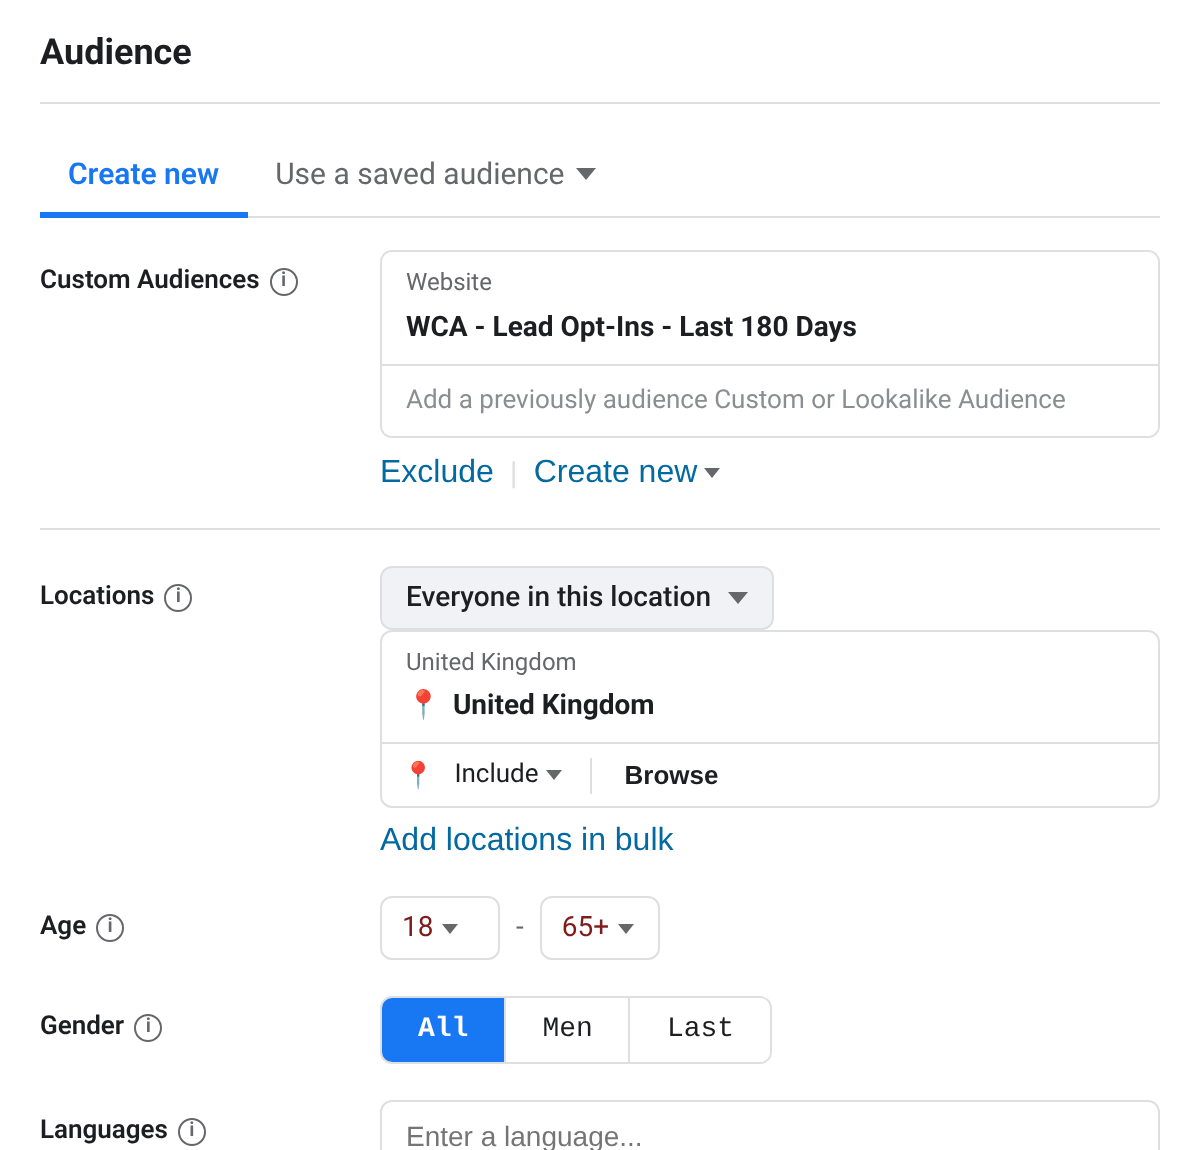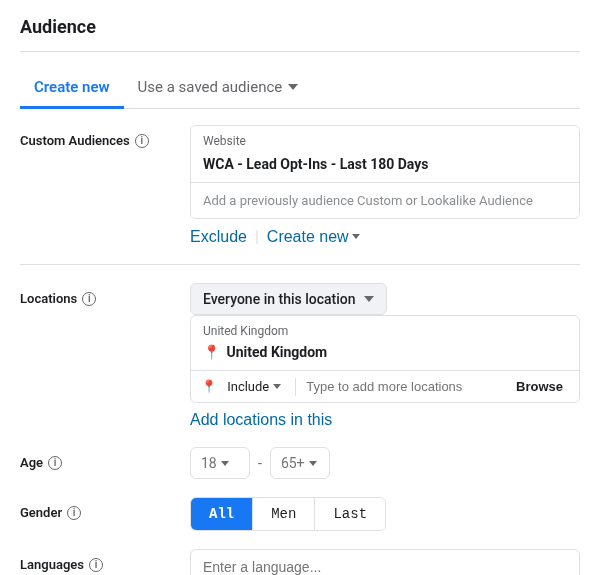--- a/index.html
+++ b/index.html
@@ -224,21 +224,21 @@
     .age-select {
       display: flex;
       align-items: center;
       gap: 4px;
       border: 1px solid #dddfe2;
       border-radius: 6px;
       padding: 7px 10px;
       cursor: pointer;
       font-size: 14px;
       background: #fff;
-      color: #737373;
+      color: #7f1d1d;
       min-width: 60px;
     }
     .age-dash {
       color: #65676b;
       font-size: 14px;
     }
     
     .gender-row {
       display: flex;
       align-items: center;
@@ -353,26 +353,25 @@
           <span class="pin-icon">📍</span>
           <span>United Kingdom</span>
         </div>
         <div class="loc-input-row">
           <span class="pin-icon" style="font-size:13px;">📍</span>
           <div class="include-dropdown">
             <span>Include</span>
             <span class="chevron-down-sm"></span>
           </div>
           <div class="loc-sep"></div>
-          <input class="loc-text-input" type="text" placeholder="Type to add more locations" style="">
           <button class="browse-btn">Browse</button>
         </div>
       </div>
       <div class="add-bulk-link">
-        <button class="link-btn">Add locations in this</button>
+        <button class="link-btn">Add locations in bulk</button>
       </div>
     </div>
   </div>
 
   <div class="section-row">
     <div class="section-label">
       <span>Age</span>
       <span class="info-icon">i</span>
     </div>
     <div class="section-content">

